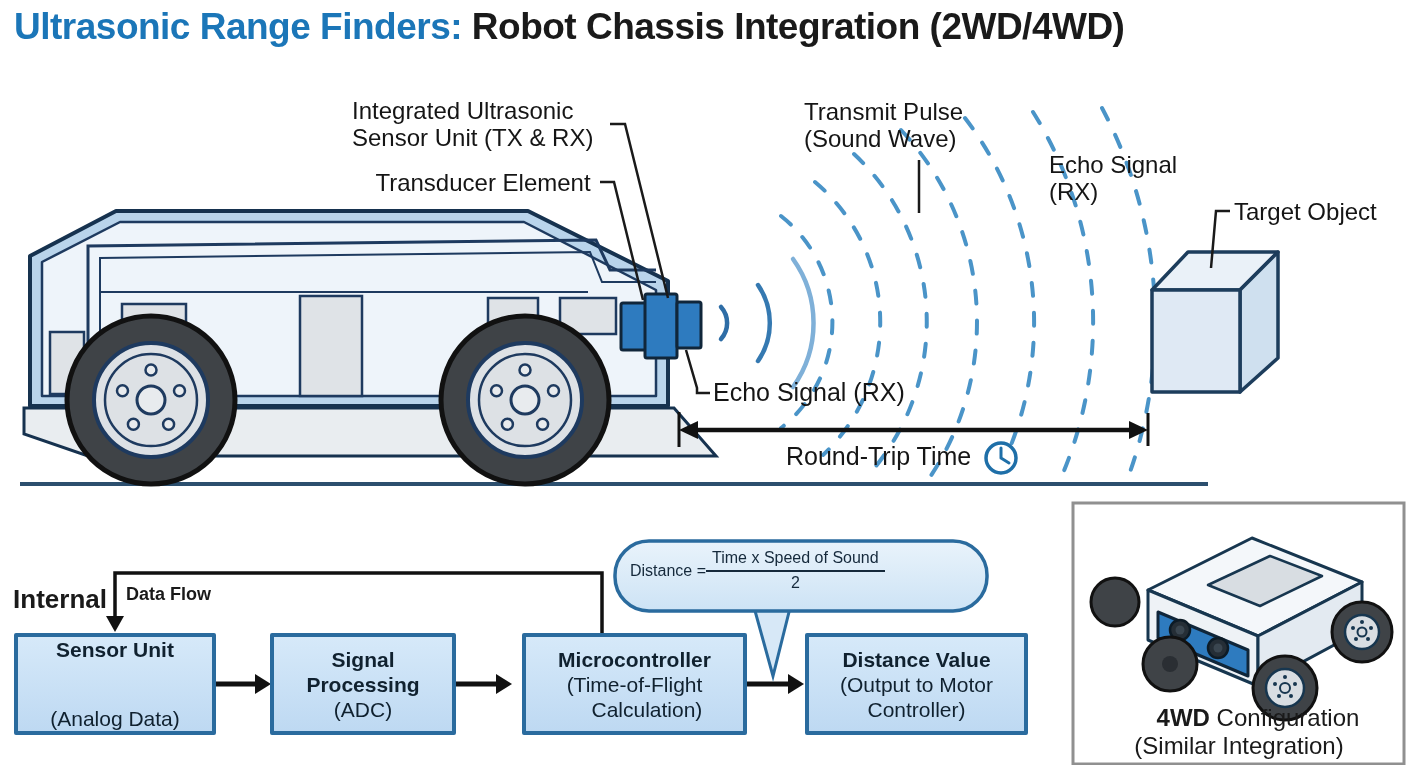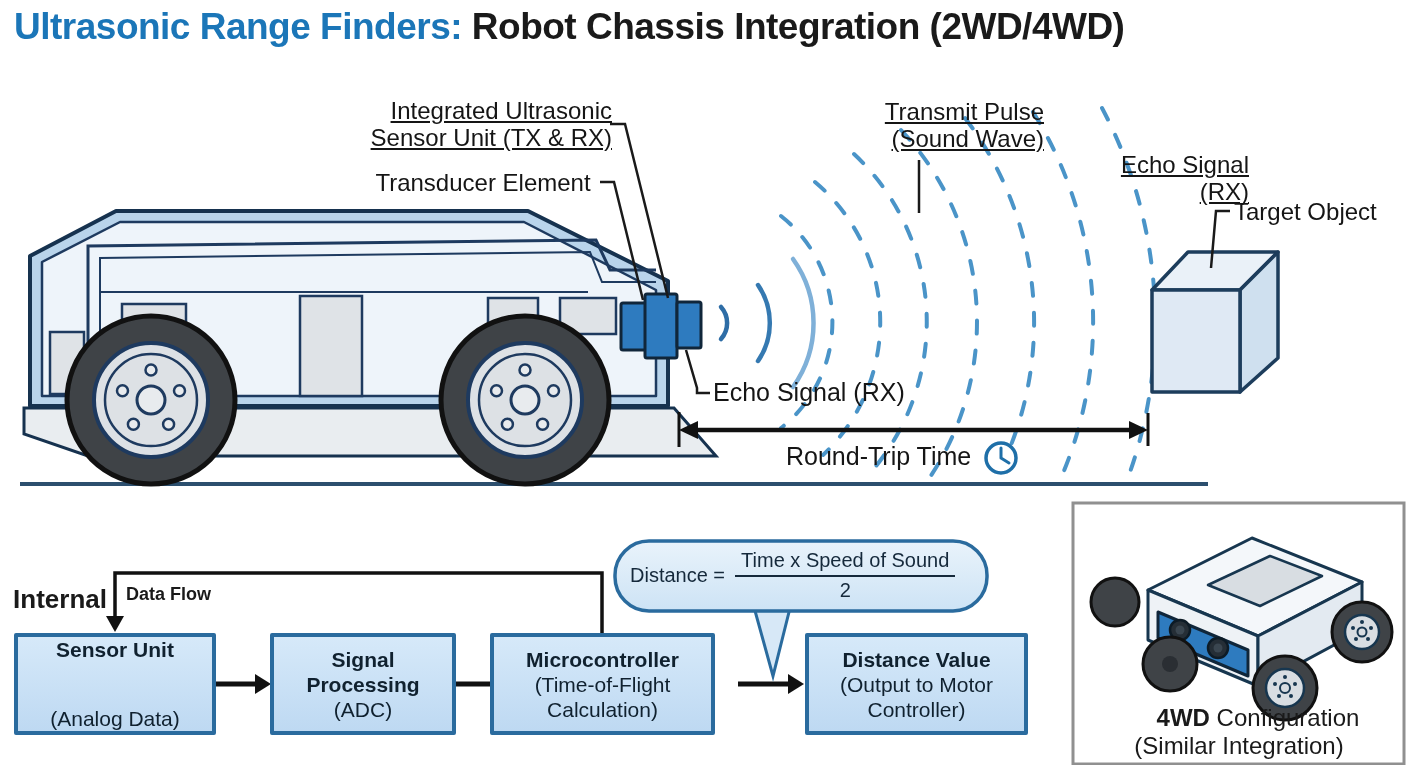--- a/index.html
+++ b/index.html
@@ -3,46 +3,46 @@
 <meta charset="utf-8">
 <style>
   html,body{margin:0;padding:0;background:#ffffff;}
   #stage{position:relative;width:1408px;height:765px;background:#ffffff;overflow:hidden;
          font-family:"Liberation Sans",sans-serif;color:#1a1a1a;}
   #diagram-svg{position:absolute;left:0;top:0;z-index:1;}
   .txt{position:absolute;z-index:2;}
   #page-title{left:14px;top:6px;font-size:37px;font-weight:bold;letter-spacing:-0.5px;white-space:nowrap;}
   #page-title .hl{color:#1b76b8;}
   .lbl{font-size:24px;line-height:27px;color:#151515;}
-  .center{text-align:right;text-decoration:underline;}
+  .center{text-align:left;}
   .right{text-align:center;}
   #lbl-integrated{left:352px;top:97px;width:260px;}
   #lbl-transducer{left:368px;top:169px;width:230px;}
   #lbl-transmit{left:804px;top:98px;width:240px;}
   #lbl-echo-top{left:1049px;top:151px;width:200px;}
   #lbl-target{left:1234px;top:198px;width:170px;}
   #lbl-echo-mid{left:713px;top:379px;width:220px;font-size:25px;}
   #lbl-roundtrip{left:786px;top:443px;width:200px;font-size:25px;}
   #lbl-internal{left:8px;top:584px;width:99px;font-weight:bold;font-size:26px;text-align:right;}
   #lbl-dataflow{left:126px;top:584px;width:160px;font-weight:bold;font-size:18px;}
-  #formula{left:630px;top:549px;width:350px;display:flex;align-items:center;gap:10px;
-           font-size:20px;color:#15293b;z-index:3;}
+  #formula{left:630px;top:549px;width:350px;display:flex;align-items:center;gap:0;
+           font-size:16px;color:#15293b;z-index:3;}
   #formula .frac{display:flex;flex-direction:column;align-items:center;}
   #formula .num{padding:0 6px 3px 6px;border-bottom:2.5px solid #15293b;}
   #formula .den{padding-top:2px;}
   .fc-box{position:absolute;z-index:2;top:633px;height:102px;box-sizing:border-box;
           border:4px solid #2a6b9e;border-radius:2px;
           background:linear-gradient(180deg,#d6e9f9 0%,#bed9f2 100%);
           display:flex;flex-direction:column;align-items:center;justify-content:center;
           font-size:21px;line-height:25px;text-align:center;color:#10212f;}
   .fc-title{font-weight:bold;white-space:pre-line;}
   .fc-sub{white-space:pre-line;}
   #fc-box-0{left:14px;width:202px;gap:44px;}
   #fc-box-1{left:270px;width:186px;}
-  #fc-box-2{left:490px;width:225px;}
+  #fc-box-2{left:522px;width:225px;text-align:right;}
   #fc-box-3{left:805px;width:223px;}
   #inset-caption{left:1088px;top:704px;width:302px;text-align:center;font-size:24px;line-height:28px;z-index:2;}
   #inset-caption .b{font-weight:bold;margin-left:38px;}
 </style>
 </head>
 <body>
 
 <div id="stage">
 
   <svg id="diagram-svg" width="1408" height="768" viewBox="0 0 1408 768">

